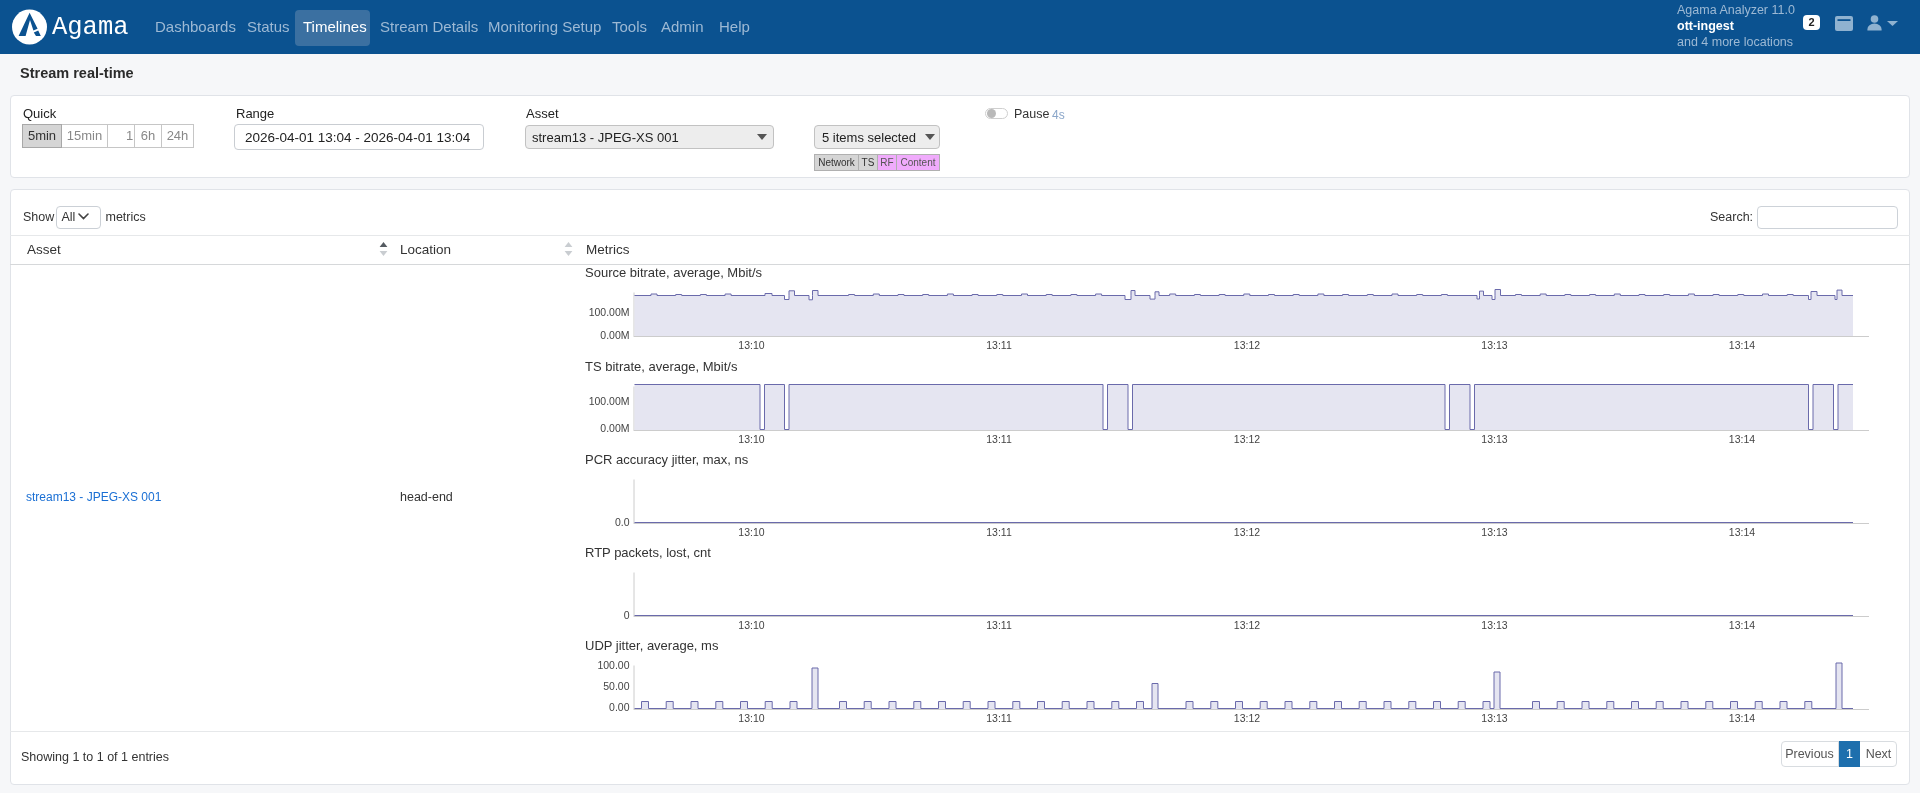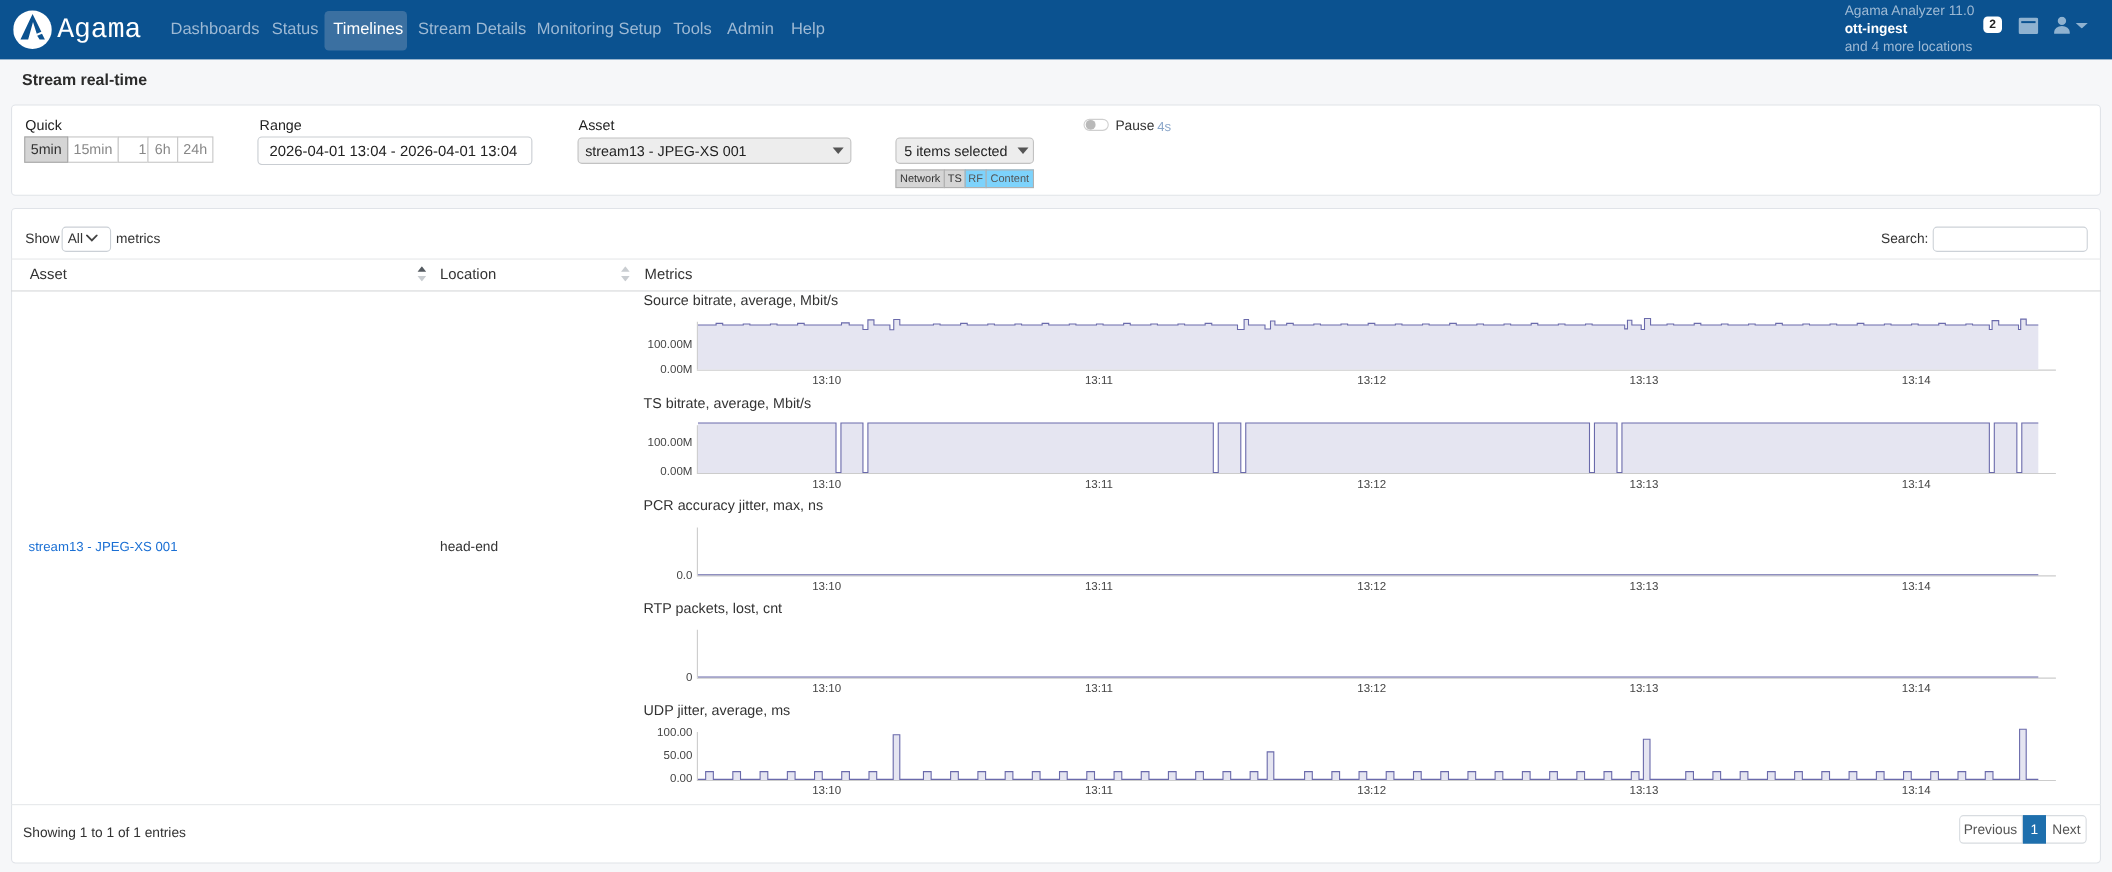--- a/index.html
+++ b/index.html
@@ -13,21 +13,21 @@
   color:#222; font-size:11px; font-weight:bold; text-align:center; line-height:15px; }
 .card { position:absolute; background:#fff; border:1px solid #e0e3e8; border-radius:4px; }
 .lbl { position:absolute; font-size:13px; color:#222; }
 .btn { position:absolute; top:124px; height:24px; border:1px solid #c6c6c6; background:#fff; color:#888;
   font-size:13px; text-align:center; line-height:22px; }
 .input { position:absolute; border:1px solid #c9cdd2; border-radius:4px; background:#fff; }
 .seltext { font-size:13px; color:#222; position:absolute; }
 .dcaret { position:absolute; width:0; height:0; border-left:5px solid transparent; border-right:5px solid transparent;
   border-top:6px solid #555; }
 .mtab { position:absolute; top:153.5px; height:17px; border:1px solid #b0b0b0; font-size:10px; color:#555;
-  text-align:center; line-height:15px; background:#7dd3fc; }
+  text-align:center; line-height:15px; background:#f0abfc; }
 .hdrtxt { position:absolute; font-size:13.5px; color:#333; }
 </style></head>
 <body>
 <div id="nav"></div>
 <svg style="position:absolute;left:12px;top:9px" width="36" height="36" viewBox="0 0 36 36">
 <circle cx="17.5" cy="18" r="17.5" fill="#ffffff"></circle>
 <path d="M 17.6 3.8 L 25.6 19.8 L 21.4 21.6 L 18.0 11.0 L 13.6 27.0 L 6.6 27.0 Z" fill="#0b5290"></path>
 <path d="M 21.8 23.6 L 26.2 21.6 L 28.8 27.0 L 24.0 27.0 Z" fill="#0b5290"></path>
 </svg>
 <div class="navitem" style="left:52px; font-size:25.5px; color:#fff; top:1px;font-family:Liberation Mono, monospace;">Agama</div>

